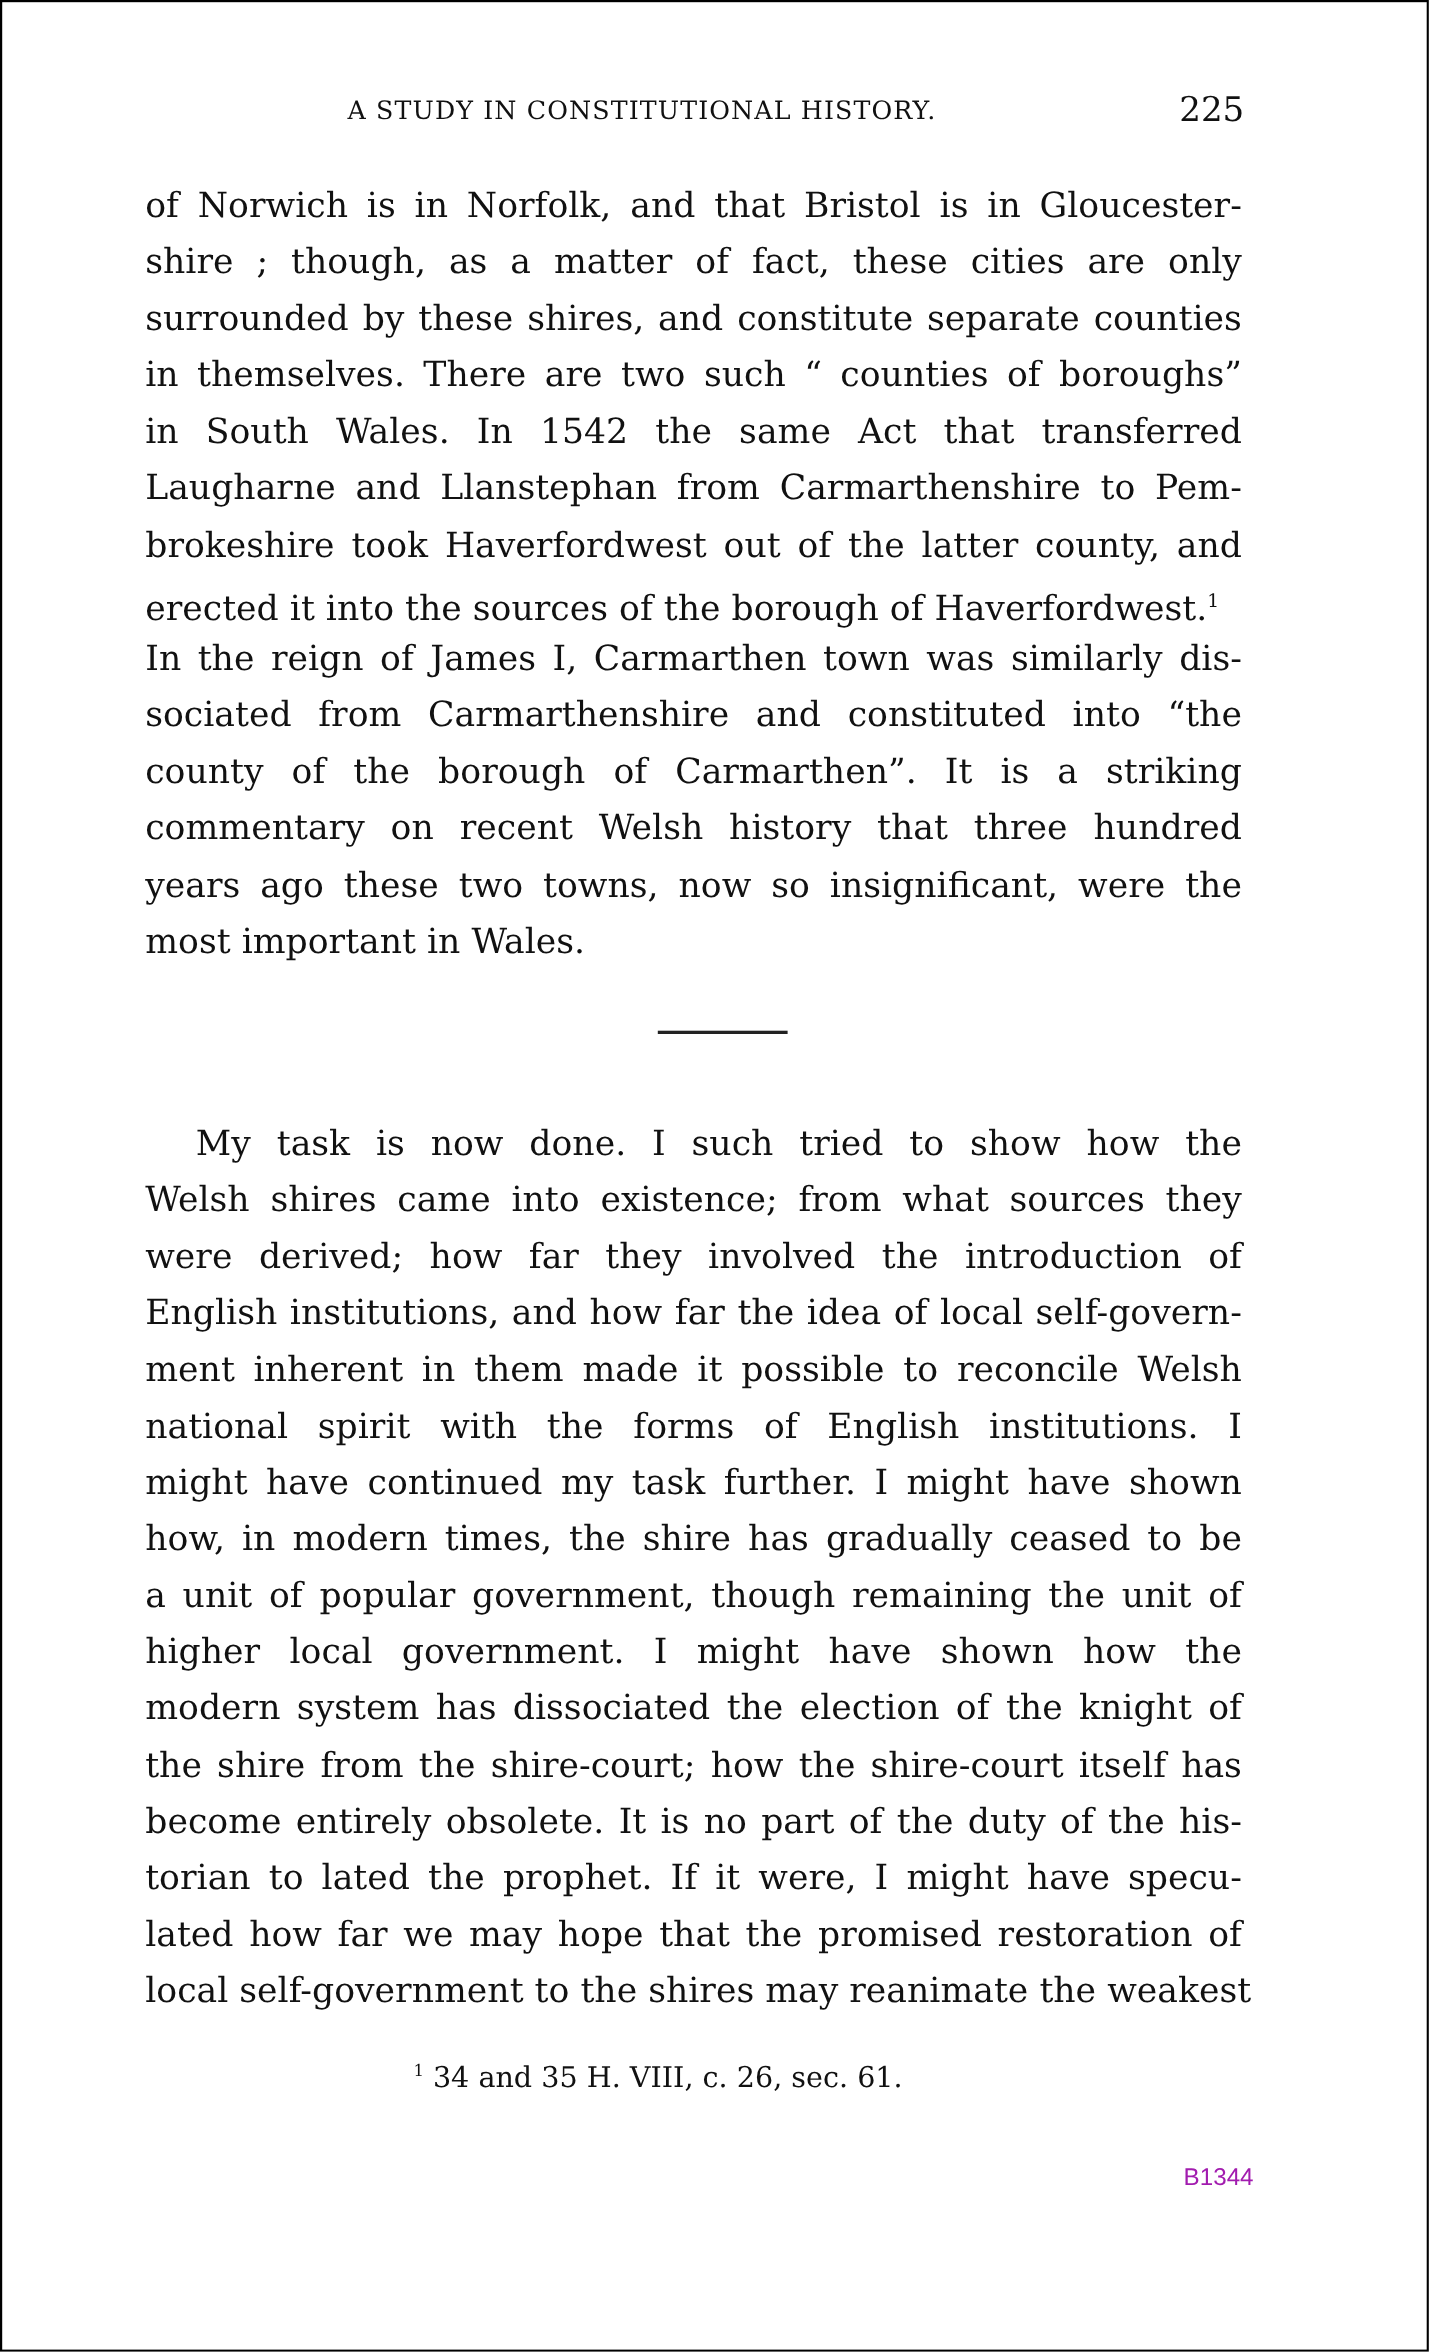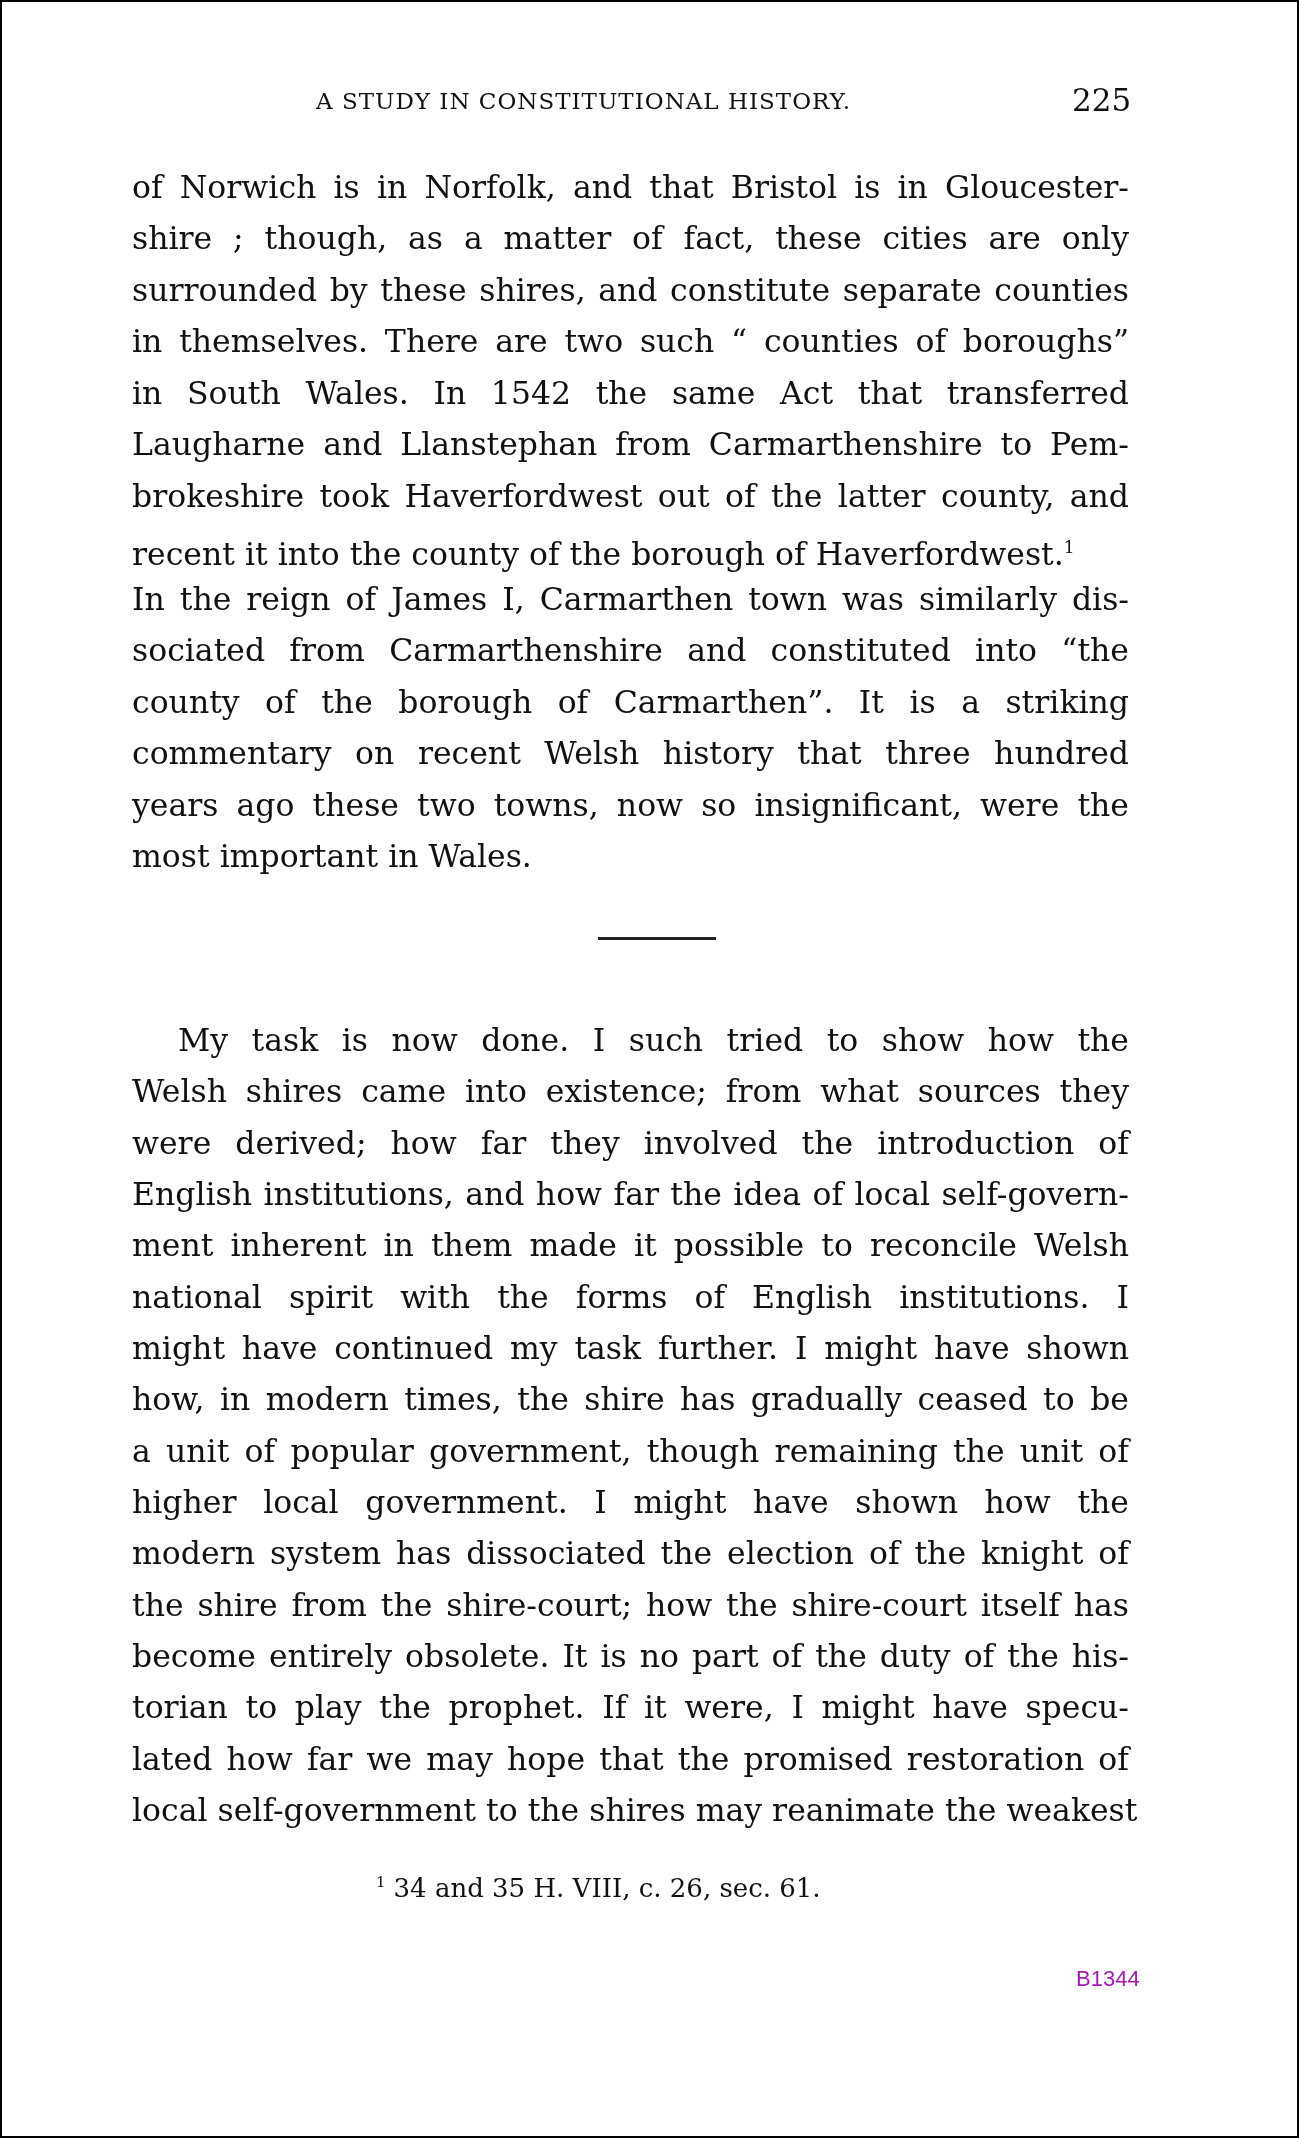--- a/index.html
+++ b/index.html
@@ -26,21 +26,21 @@
   <div class="page-number">225</div>
 
   <div>
     <div class="line" style="top:161px">of Norwich is in Norfolk, and that Bristol is in Gloucester-</div>
     <div class="line" style="top:212px">shire ; though, as a matter of fact, these cities are only</div>
     <div class="line" style="top:264px">surrounded by these shires, and constitute separate counties</div>
     <div class="line" style="top:315px">in themselves. There are two such “ counties of boroughs”</div>
     <div class="line" style="top:367px">in South Wales. In 1542 the same Act that transferred</div>
     <div class="line" style="top:418px">Laugharne and Llanstephan from Carmarthenshire to Pem-</div>
     <div class="line" style="top:470px">brokeshire took Haverfordwest out of the latter county, and</div>
-    <div class="line last" style="top:521px; width:auto;"><span>recent it into the county of the borough of Haverfordwest.</span><sup class="fn">1</sup></div>
+    <div class="line last" style="top:521px; width:auto;"><span>erected it into the sources of the borough of Haverfordwest.</span><sup class="fn">1</sup></div>
     <div class="line" style="top:573px">In the reign of James I, Carmarthen town was similarly dis-</div>
     <div class="line" style="top:624px">sociated from Carmarthenshire and constituted into “the</div>
     <div class="line" style="top:676px">county of the borough of Carmarthen”. It is a striking</div>
     <div class="line" style="top:727px">commentary on recent Welsh history that three hundred</div>
     <div class="line" style="top:779px">years ago these two towns, now so insignificant, were the</div>
     <div class="line last" style="top:830px">most important in Wales.</div>
   </div>
 
   <div class="sep"></div>
 
@@ -51,21 +51,21 @@
     <div class="line" style="top:1168px">English institutions, and how far the idea of local self-govern-</div>
     <div class="line" style="top:1219px">ment inherent in them made it possible to reconcile Welsh</div>
     <div class="line" style="top:1271px">national spirit with the forms of English institutions. I</div>
     <div class="line" style="top:1322px">might have continued my task further. I might have shown</div>
     <div class="line" style="top:1373px">how, in modern times, the shire has gradually ceased to be</div>
     <div class="line" style="top:1425px">a unit of popular government, though remaining the unit of</div>
     <div class="line" style="top:1476px">higher local government. I might have shown how the</div>
     <div class="line" style="top:1527px">modern system has dissociated the election of the knight of</div>
     <div class="line" style="top:1579px">the shire from the shire-court; how the shire-court itself has</div>
     <div class="line" style="top:1630px">become entirely obsolete. It is no part of the duty of the his-</div>
-    <div class="line" style="top:1681px">torian to play the prophet. If it were, I might have specu-</div>
+    <div class="line" style="top:1681px">torian to lated the prophet. If it were, I might have specu-</div>
     <div class="line" style="top:1733px">lated how far we may hope that the promised restoration of</div>
     <div class="line" style="top:1784px">local self-government to the shires may reanimate the weakest</div>
   </div>
 
   <div class="footnote">
     <sup>1</sup><span>34 and 35 H. VIII, c. 26, sec. 61.</span>
   </div>
 
   <div class="sig">B1344</div>
 </div>

